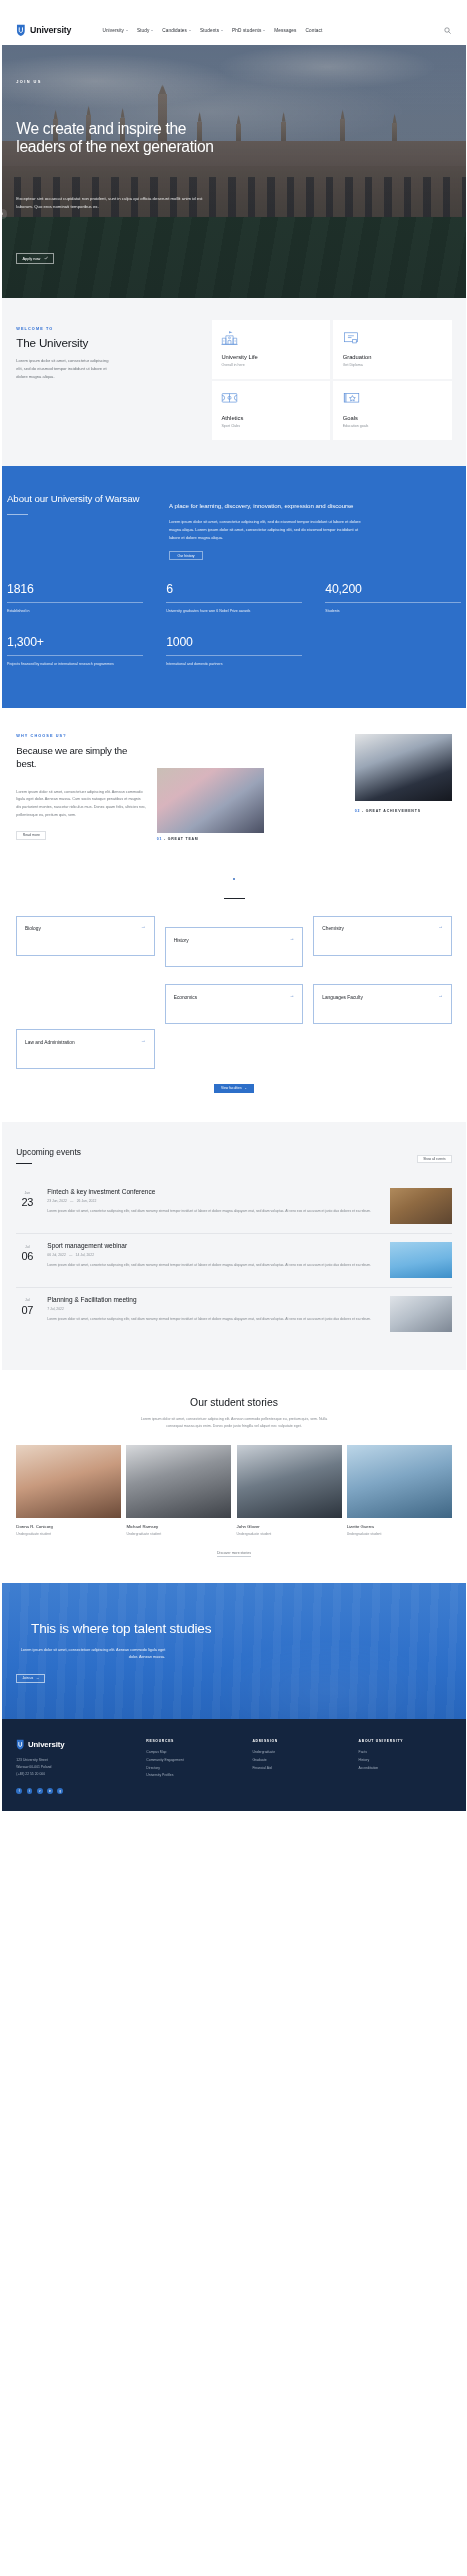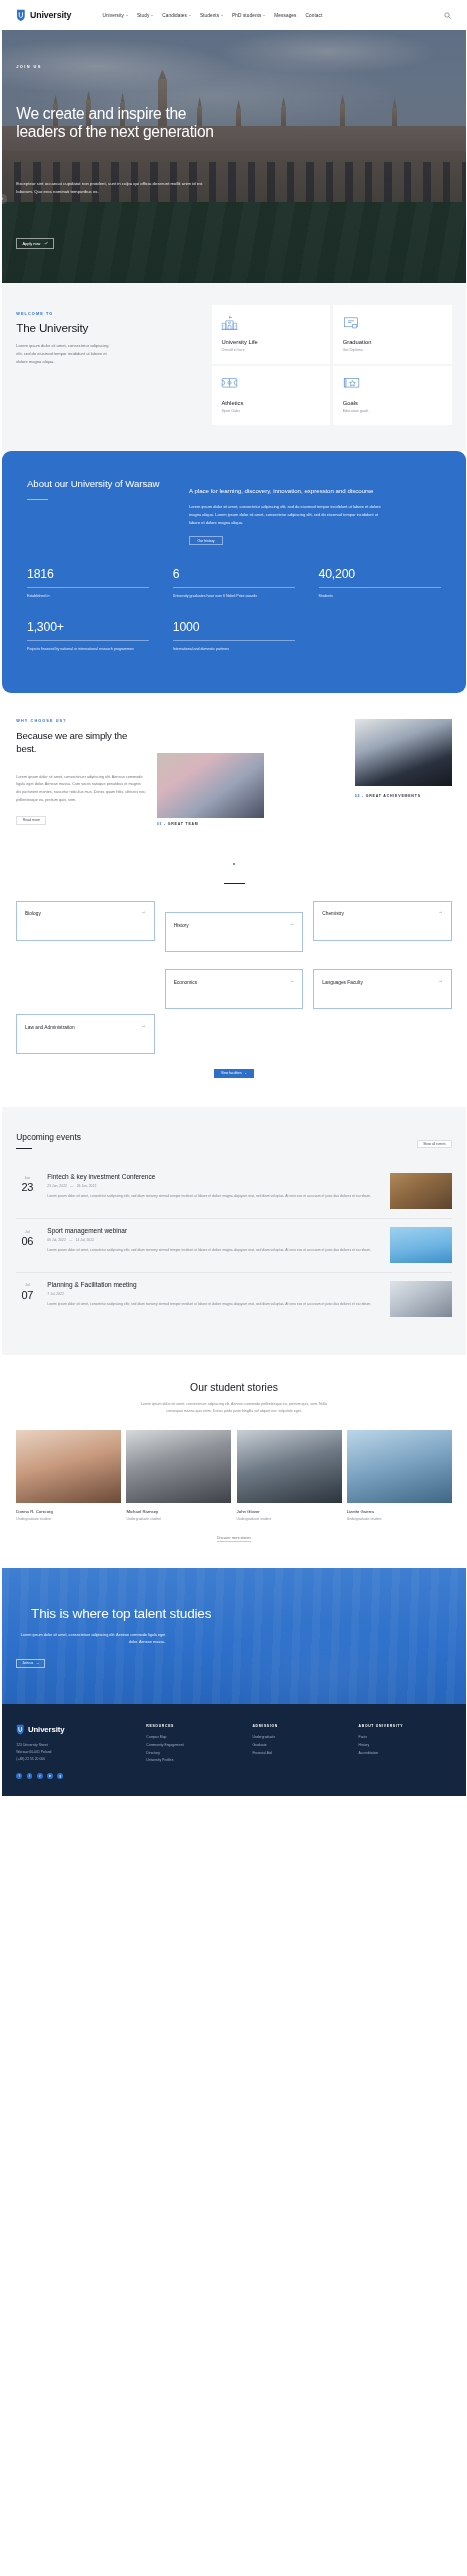--- a/index.html
+++ b/index.html
@@ -3,21 +3,21 @@
 <meta charset="utf-8">
 <style>
   * { box-sizing: border-box; margin: 0; padding: 0; }
   body {
     width: 468px;
     font-family: "Liberation Sans", sans-serif;
     background: #ffffff;
     color: #1d1d1f;
     -webkit-font-smoothing: antialiased;
   }
-  .wrap { width: 464px; margin: 1px auto; }
+  .wrap { width: 464px; margin: 16px auto; }
 
   
   header.site-header {
     height: 29px;
     background: #fff;
     display: flex;
     align-items: center;
     padding: 0 14.3px;
     position: relative;
     z-index: 5;
@@ -80,21 +80,21 @@
   .eyebrow-blue { font-size: 3.8px; letter-spacing: 1.1px; font-weight: bold; color:#2b6cd4; text-transform: uppercase; margin-bottom:5.8px; }
   .welcome-title { font-size: 11.7px; font-weight: 400; letter-spacing:-0.2px; color:#15181d; margin-bottom: 7.8px; }
   .welcome-text { font-size: 4.1px; line-height: 2.0; color:#6c7278; max-width: 97px; }
   .cards-grid { display:grid; grid-template-columns: 1fr 1fr; gap: 2.6px; width: 240px; margin-left:auto; }
   .feature-card { background:#fff; padding: 11px 9.7px 11.7px; min-height: 55px; cursor:pointer; }
   .feature-icon { height: 17px; margin-bottom: 5.8px; }
   .feature-title { font-size: 5.8px; color:#16181d; margin-bottom:3.2px; font-weight:400; }
   .feature-sub { font-size: 3.6px; color:#8f959b; }
 
   
-  .about { background:#2d6fc9; padding: 26px 25px 30px; color:#fff;border-radius:9px; }
+  .about { background:#2d6fc9; padding: 26px 5px 30px; color:#fff; }
   .about-top { display:flex; gap: 26px; }
   .about-left { width: 136px; }
   .about-head { font-size: 9.7px; font-weight:400; line-height:1.35; letter-spacing:-0.1px; }
   .about-rule { width: 21px; height:0.6px; background: rgba(255,255,255,.55); margin-top: 9px; }
   .about-right { flex: 1; padding-top: 9px; }
   .about-sub { font-size: 6.1px; line-height:1.5; font-weight:400; margin-bottom: 8.4px; max-width: 195px; }
   .about-para { font-size: 4px; line-height: 2.0; color: rgba(255,255,255,.9); max-width: 195px; }
   .about-btn { margin-top: 9px; width: 34px; height:9px; border:0.6px solid rgba(255,255,255,.45); display:flex;align-items:center;justify-content:center; font-size:3.5px; cursor:pointer; }
   .stats { display:grid; grid-template-columns: repeat(3, 1fr); gap: 0 23.4px; margin-top: 22px; }
   .stat { padding-bottom: 3.9px; }

